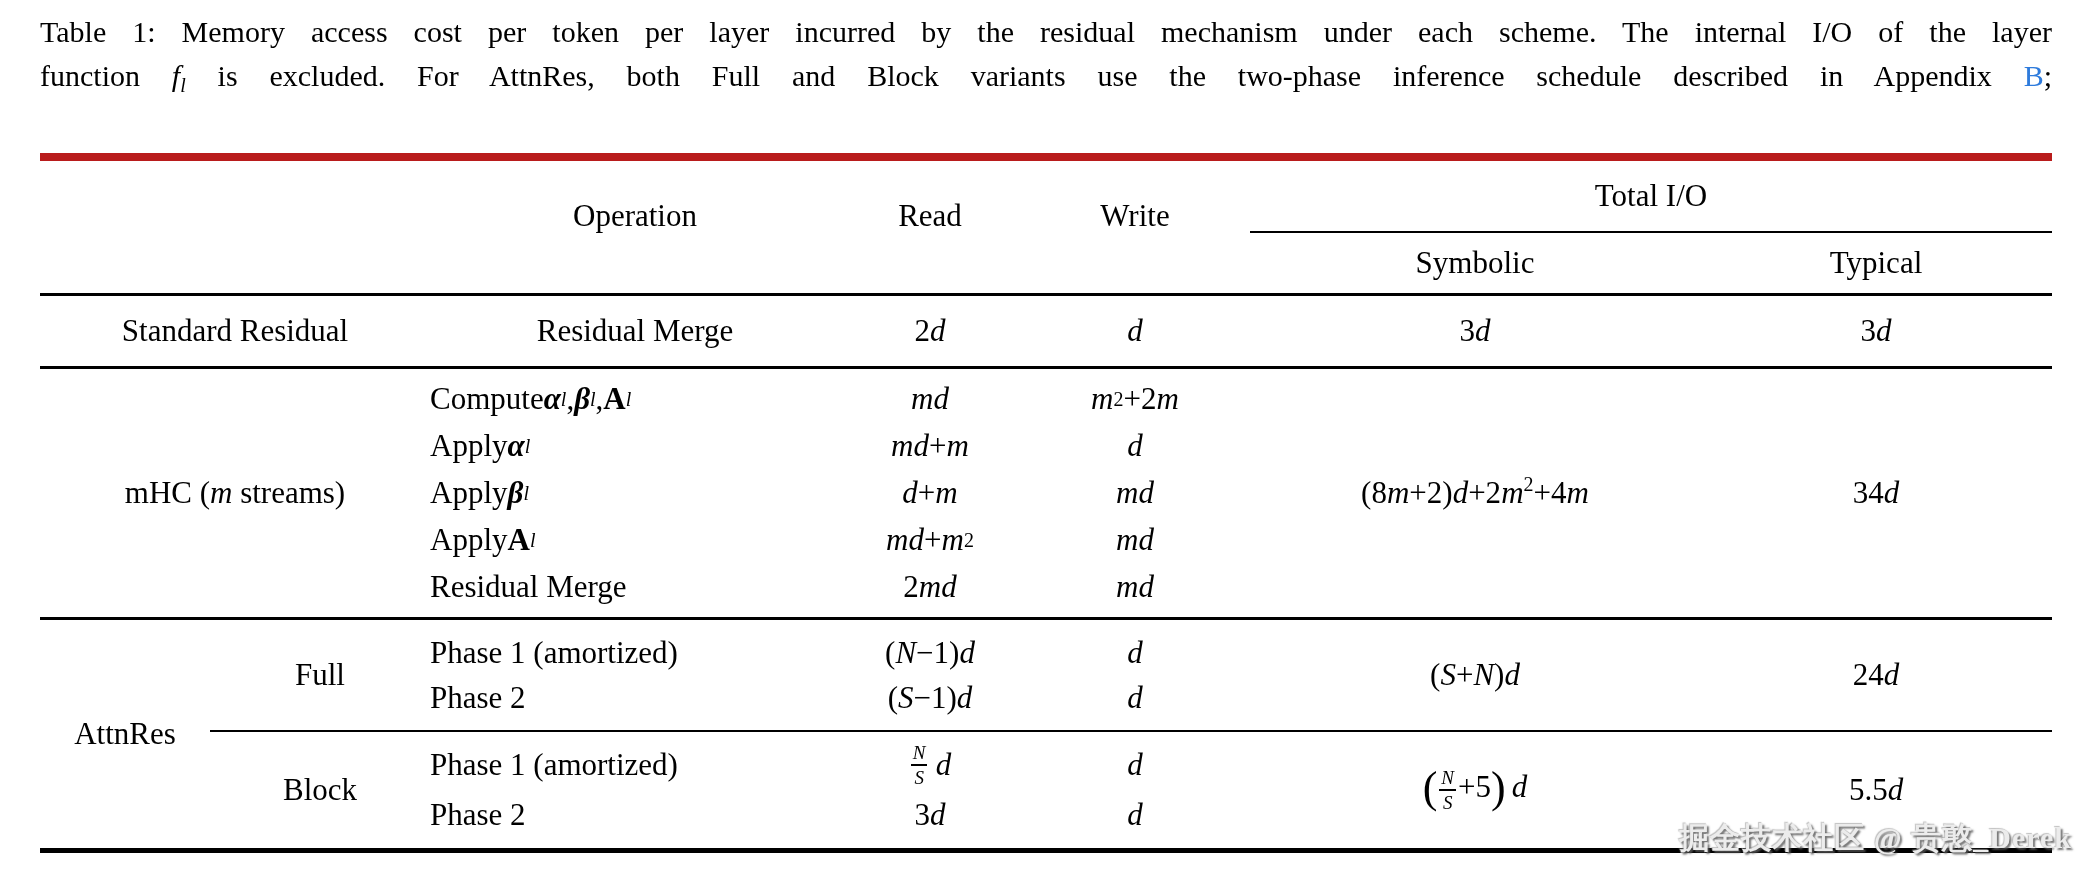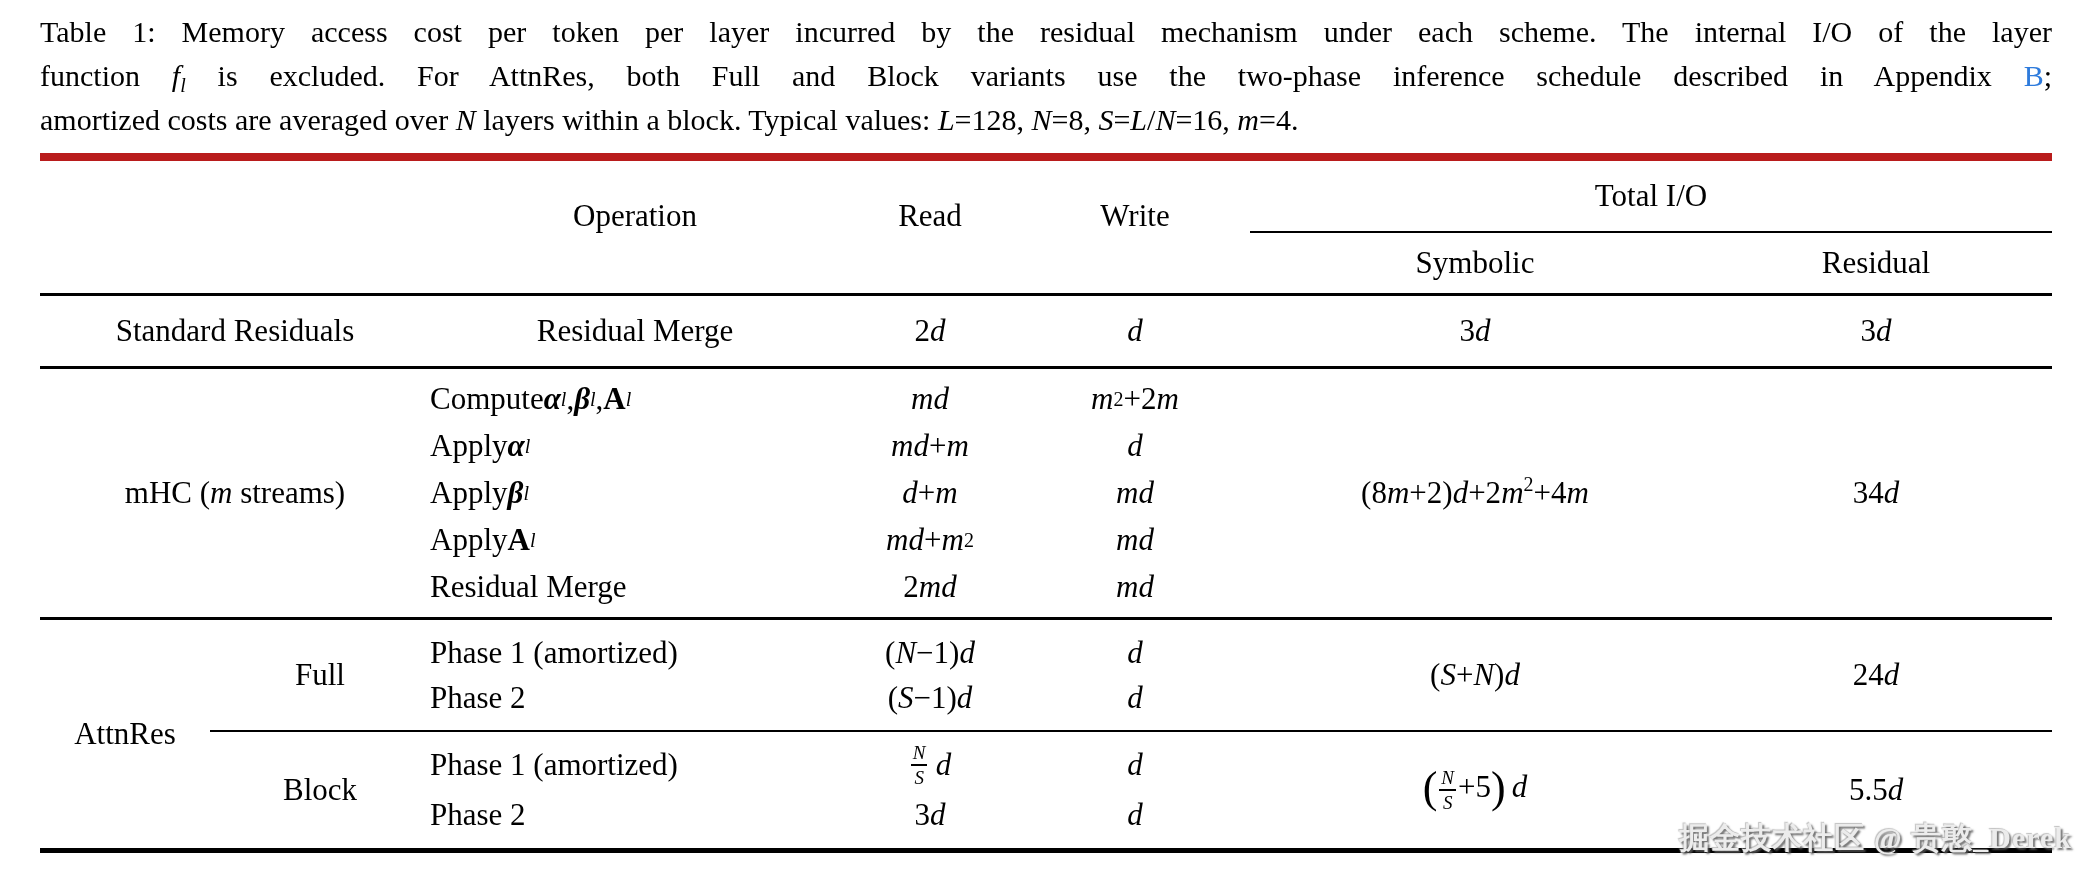--- a/index.html
+++ b/index.html
@@ -73,21 +73,20 @@
   }
 </style>
 </head>
 <body>
 
 <div class="page">
 
   <div class="caption">
     <div class="cap-line just">Table 1: Memory access cost per token per layer incurred by the residual mechanism under each scheme. The internal I/O of the layer</div>
     <div class="cap-line just">function <i>f</i><sub><i>l</i></sub> is excluded. For AttnRes, both Full and Block variants use the two-phase inference schedule described in Appendix <span class="applink">B</span>;</div>
-    <div class="cap-line">amortized costs are averaged over <i>N</i> layers within a block. Typical values: <i>L</i>=128, <i>N</i>=8, <i>S</i>=<i>L</i>/<i>N</i>=16, <i>m</i>=4.</div>
   </div>
 
   <table class="tbl">
     <colgroup>
       <col style="width:170px">
         <col style="width:220px">
         <col style="width:410px">
       <col style="width:180px">
         <col style="width:230px">
         <col style="width:450px">
@@ -96,27 +95,27 @@
     <thead>
       <tr>
         <td colspan="2" rowspan="2"></td>
         <th class="opcell lift" rowspan="2">Operation</th>
         <th class="lift" rowspan="2">Read</th>
         <th class="lift" rowspan="2">Write</th>
         <th class="totalio" colspan="2">Total I/O</th>
       </tr>
       <tr>
         <th class="subh">Symbolic</th>
-        <th class="subh">Residual</th>
+        <th class="subh">Typical</th>
       </tr>
     </thead>
 
     <tbody class="sec-std">
       <tr class="r-std">
-        <td class="scheme" colspan="2">Standard Residuals</td>
+        <td class="scheme" colspan="2">Standard Residual</td>
         <td class="opcell">Residual Merge</td>
         <td>2<i>d</i></td>
         <td><i>d</i></td>
         <td>3<i>d</i></td>
         <td>3<i>d</i></td>
       </tr>
     </tbody>
 
     <tbody class="sec-mhc">
       <tr class="r-mhc">

